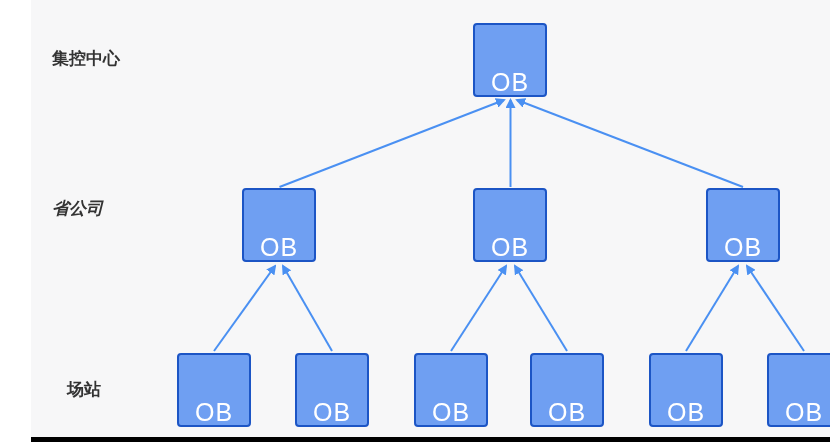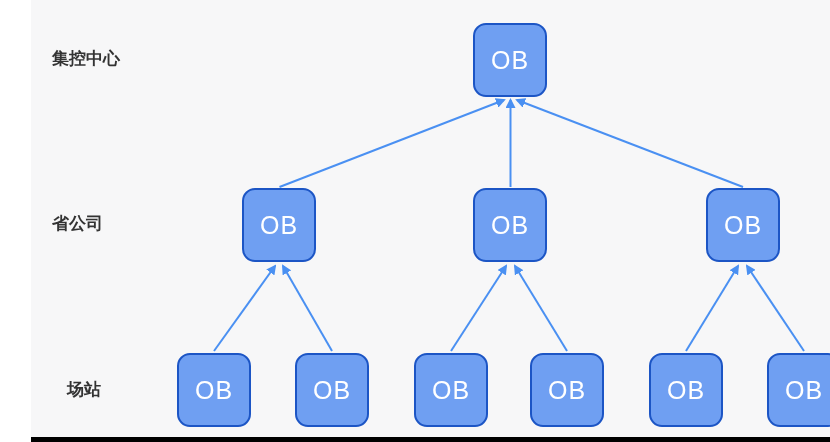--- a/index.html
+++ b/index.html
@@ -27,23 +27,23 @@
     height: 442px;
     pointer-events: none;
   }
   .ob-node {
     position: absolute;
     width: 74px;
     height: 74px;
     box-sizing: border-box;
     background: #6f9ff2;
     border: 2px solid #1c55c5;
-    border-radius: 13px;
+    border-radius: 4px;
     display: flex;
-    align-items: center;
+    align-items: flex-end;
     justify-content: center;
   }
   .ob-label {
     color: #ffffff;
     font-size: 25px;
     font-weight: 400;
     letter-spacing: 1px;
     line-height: 1;
     user-select: none;
   }
@@ -82,21 +82,21 @@
       <line x1="183" y1="351" x2="244" y2="266" marker-end="url(#arrowhead)"></line>
       <line x1="301" y1="351" x2="252" y2="266" marker-end="url(#arrowhead)"></line>
       <line x1="420" y1="351" x2="475" y2="266" marker-end="url(#arrowhead)"></line>
       <line x1="536" y1="351" x2="484" y2="266" marker-end="url(#arrowhead)"></line>
       <line x1="655" y1="351" x2="707" y2="266" marker-end="url(#arrowhead)"></line>
       <line x1="773" y1="351" x2="716" y2="266" marker-end="url(#arrowhead)"></line>
     </g>
   </svg>
 
   <div class="tier-label" style="left:21px; top:50px;">集控中心</div>
-  <div class="tier-label" style="left:21px; top:215px;">省公司</div>
+  <div class="tier-label" style="left:21px; top:200px;font-style:italic;">省公司</div>
   <div class="tier-label" style="left:36px; top:381px;">场站</div>
 
   <div class="ob-node" style="left:442px; top:23px;">
     <span class="ob-label">OB</span>
   </div>
 
   <div class="ob-node" style="left:211px; top:188px;">
     <span class="ob-label">OB</span>
   </div>
   <div class="ob-node" style="left:442px; top:188px;">

